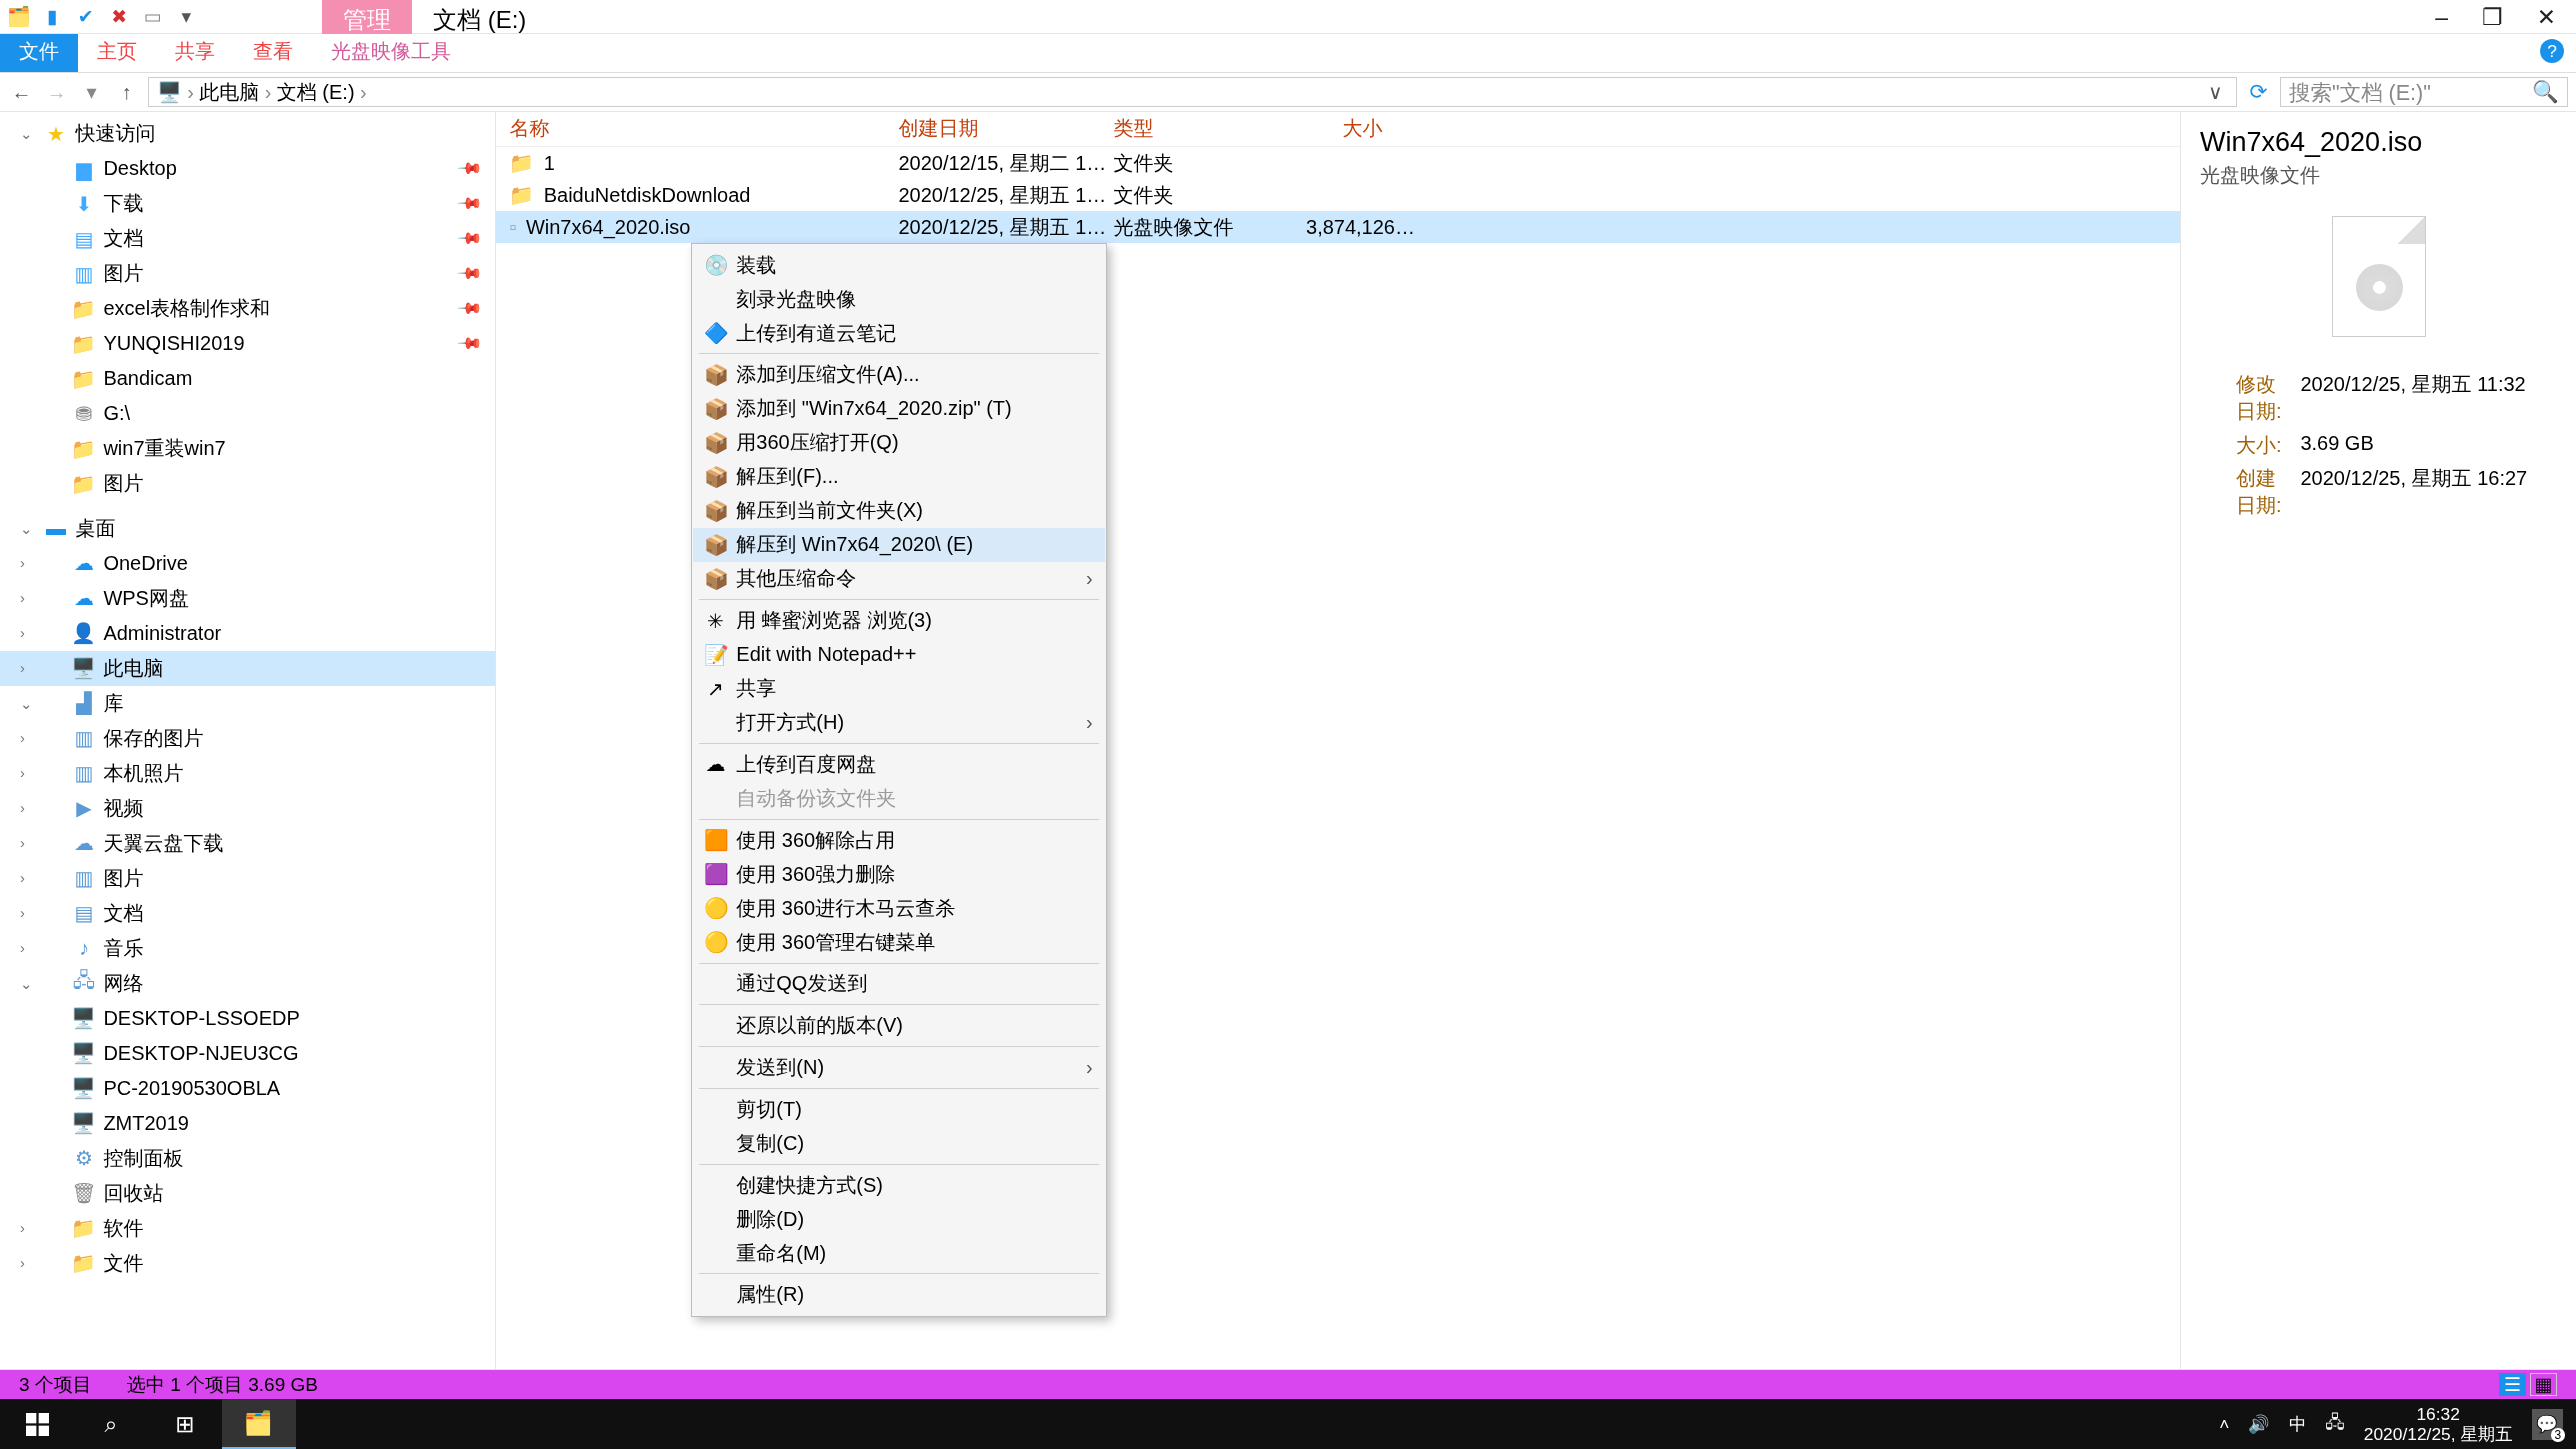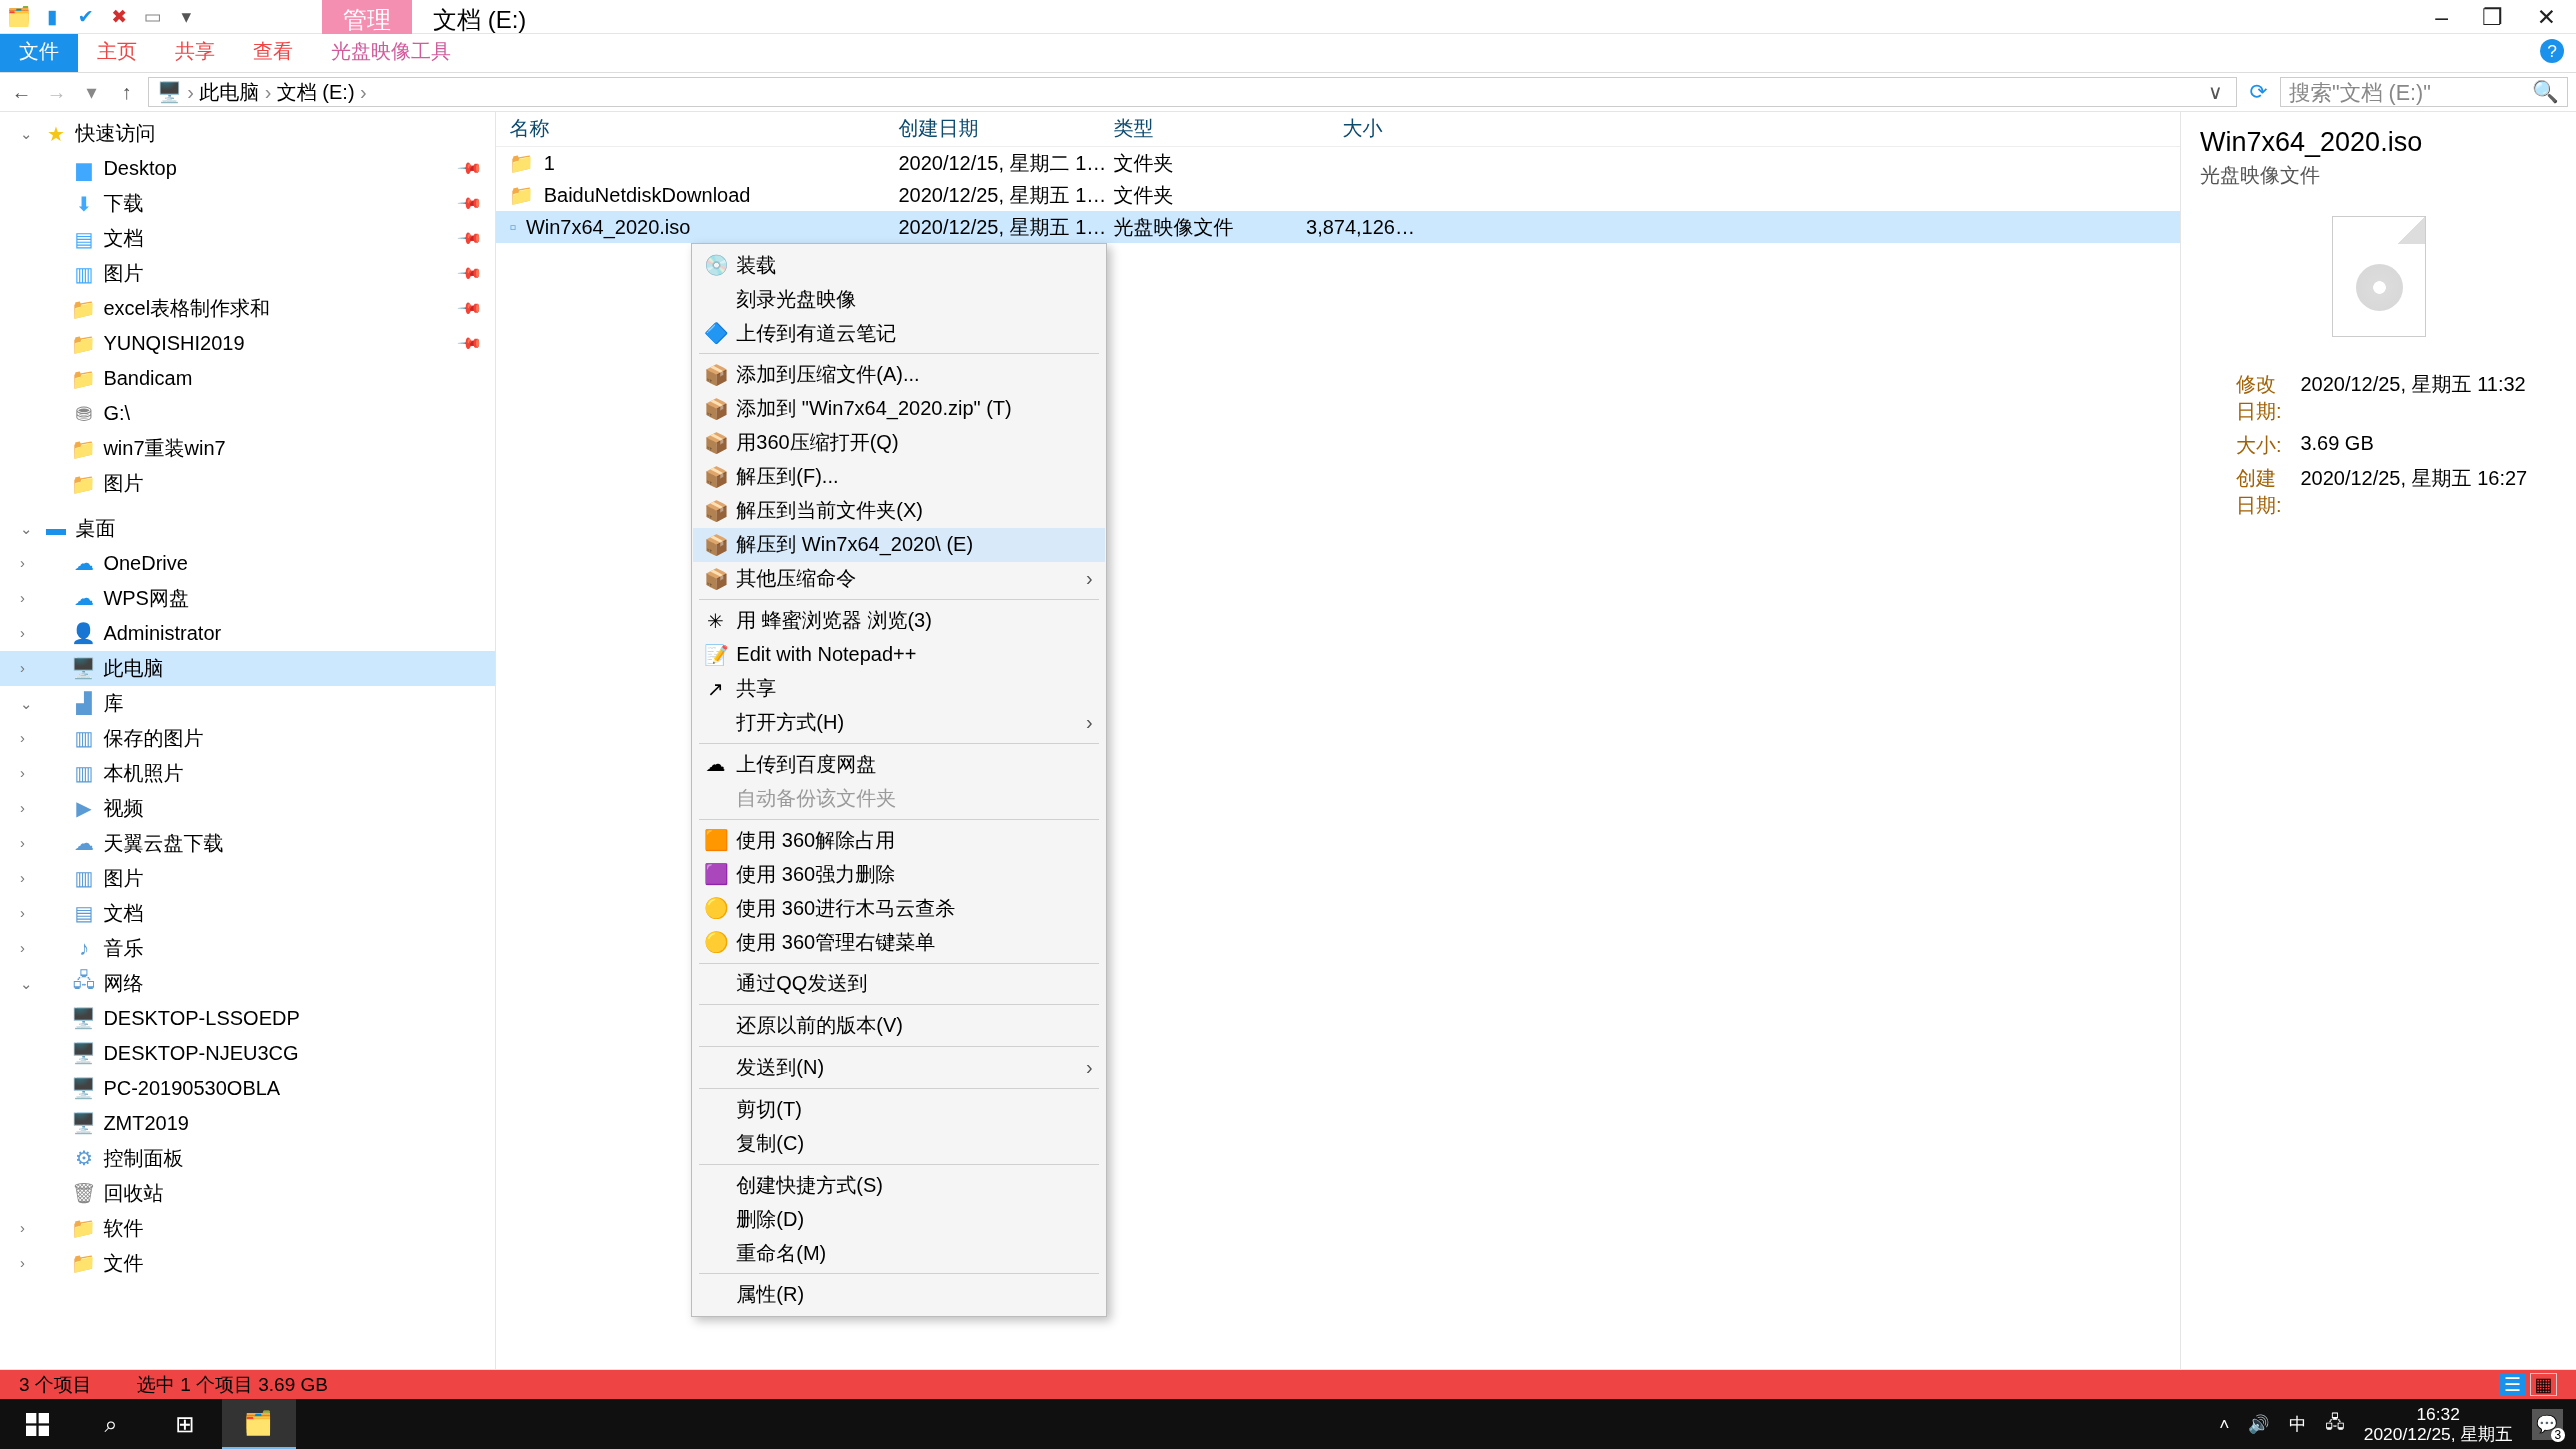--- a/index.html
+++ b/index.html
@@ -38,21 +38,21 @@
 .nav .item { display:flex; align-items:center; height:35px; padding-left:46px; font-size:20px; gap:9.4px; position:relative;}
 .nav .item .exp { position:absolute; left:20px; color:#777; font-size:14.8px;}
 .nav .item.d1 { padding-left:74px;}
 .nav .item.d2 { padding-left:74px;}
 .nav .item.sel { background:#cce8ff;}
 .nav .pin { position:absolute; right:14.8px; color:#888; font-size:16px; transform:rotate(45deg);}
 .nav .fico { width:20px; display:inline-flex; justify-content:center;}
 
 
 .files { flex:1; position:relative;}
-.files .cols { display:flex; height:36px; align-items:center; border-bottom:0.7px solid #eee; font-size:20px; color:#0c4a6e; padding-left:13.4px;}
+.files .cols { display:flex; height:36px; align-items:center; border-bottom:0.7px solid #eee; font-size:20px; color:#c2410c; padding-left:13.4px;}
 .files .cols div:nth-child(1){width:389px;}
 .files .cols div:nth-child(2){width:215px;}
 .files .cols div:nth-child(3){width:181px;}
 .files .cols div:nth-child(4){width:134px;margin-left:48px;}
 .files .row { display:flex; height:32px; align-items:center; font-size:20px; padding-left:13.4px;}
 .files .row.sel { background:#cce8ff;}
 .files .row .c1{width:389px; display:flex; align-items:center; gap:9.4px;}
 .files .row .c2{width:215px;}
 .files .row .c3{width:181px;}
 .files .row .c4{width:134px; text-align:right; padding-right:13.4px;}
@@ -63,21 +63,21 @@
 .details { width:396px; border-left:0.7px solid #e5e5e5; padding:16px 19px; font-size:20px;}
 .details h2{font-size:27px; font-weight:400; margin-bottom:4px;}
 .details .sub{color:#555; margin-bottom:27px;}
 .details .thumb{width:94px;height:121px;border:0.7px solid #ccc;margin:0 auto 34px;position:relative;background:#fff;}
 .details .thumb::after{content:"";position:absolute;right:0;top:0;width:27px;height:27px;background:linear-gradient(135deg,#fff 50%,#ddd 50%);}
 .details .disc{width:47px;height:47px;border-radius:50%;background:radial-gradient(circle,#fff 18%,#dcdcdc 20%,#d6d6d6 100%);position:absolute;left:23px;top:47px;}
 .details .meta{display:grid;grid-template-columns:87px 1fr;row-gap:6.7px;column-gap:13.4px;}
 .details .meta .k{color:#a16207;margin-left:36px;}
 
 
-.statusbar { position:absolute; bottom:50px; left:0; right:0; height:30px; border-top:0.7px solid #e5e5e5; display:flex; align-items:center; padding:0 19px; font-size:19px; gap:45px; background:#ef4444;}
+.statusbar { position:absolute; bottom:50px; left:0; right:0; height:30px; border-top:0.7px solid #e5e5e5; display:flex; align-items:center; padding:0 19px; font-size:19px; gap:35px; background:#d946ef;}
 .statusbar .viewbtns{margin-left:auto;display:flex;gap:4px;}
 .statusbar .vb{width:27px;height:23px;border:0.7px solid #ccc;display:flex;align-items:center;justify-content:center;}
 .statusbar .vb.active{background:#1a91eb;color:#fff;border-color:#1a91eb;}
 
 
 .ctx { position:absolute; left:691px; top:243px; width:416px; background:#f5f5f5; border:0.7px solid #bcbcbc; box-shadow:4px 4px 9.4px rgba(0,0,0,.25); padding:4px 1.3px;}
 .ctx .mi { height:34px; display:flex; align-items:center; padding-left:43px; font-size:20px; position:relative;}
 .ctx .mi.hl{background:#d8eaf9;}
 .ctx .mi.dis{color:#9a9a9a;}
 .ctx .mi .mico{position:absolute;left:10.7px;width:23px;text-align:center;}

